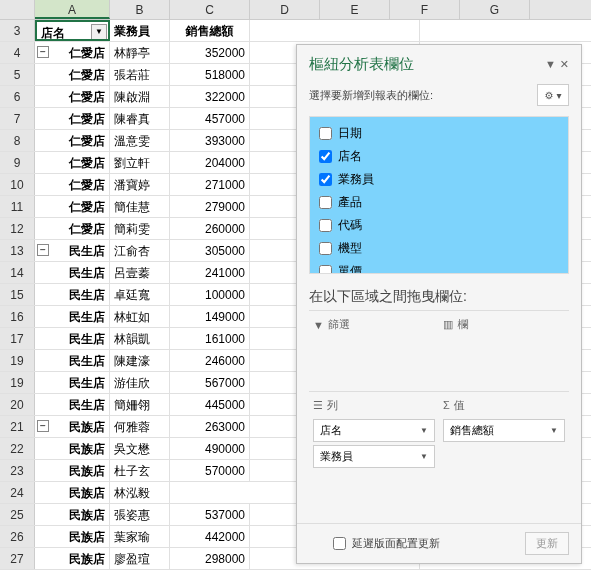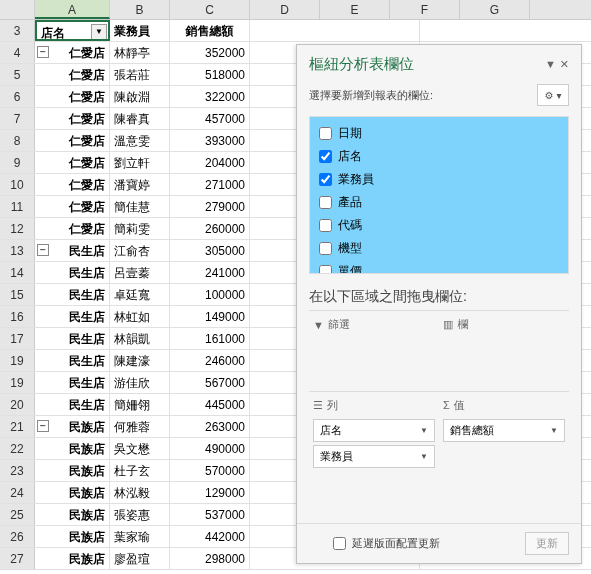--- a/index.html
+++ b/index.html
@@ -224,21 +224,20 @@
         <div class="rownum">23</div>
         <div class="cell cell-A">民族店</div>
         <div class="cell cell-B">杜子玄</div>
         <div class="cell cell-C">570000</div>
         <div class="cell cell-rest"></div>
       </div>
       <div class="row">
         <div class="rownum">24</div>
         <div class="cell cell-A">民族店</div>
         <div class="cell cell-B">林泓毅</div>
-        <div class="cell cell-C">129000</div>
         <div class="cell cell-rest"></div>
       </div>
       <div class="row">
         <div class="rownum">25</div>
         <div class="cell cell-A">民族店</div>
         <div class="cell cell-B">張姿惠</div>
         <div class="cell cell-C">537000</div>
         <div class="cell cell-rest"></div>
       </div>
       <div class="row">

